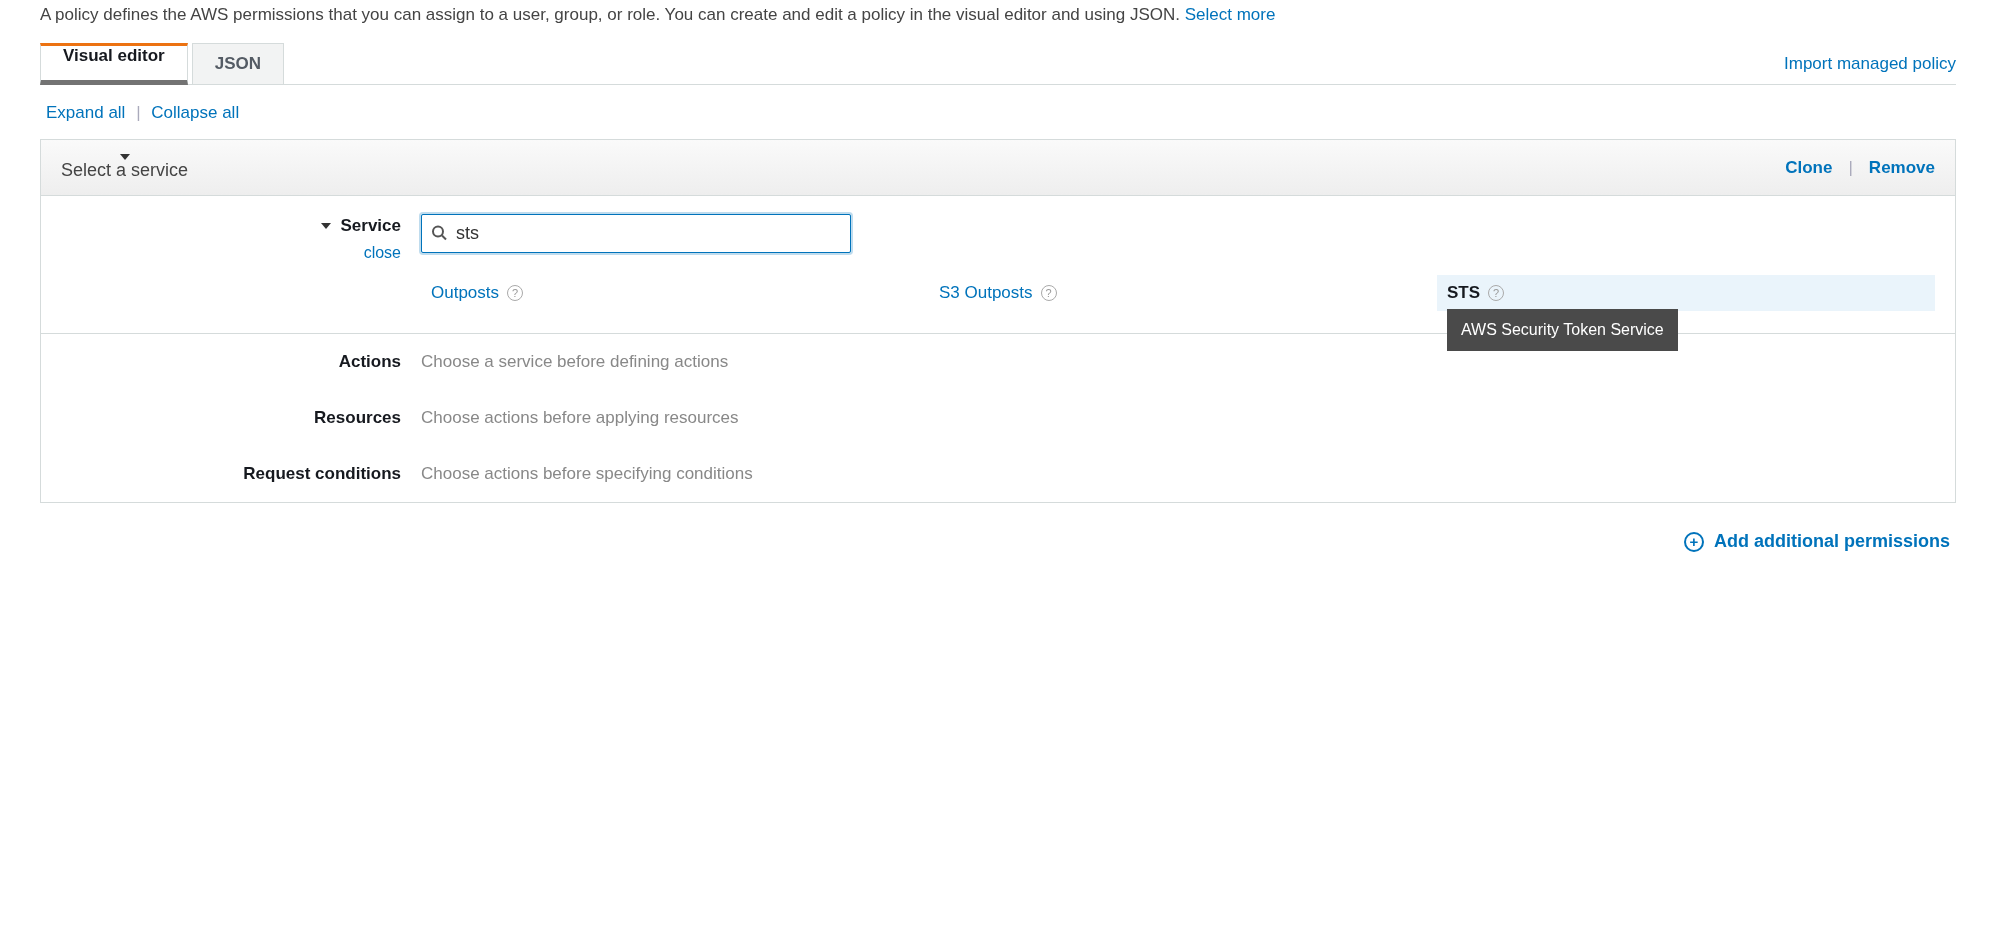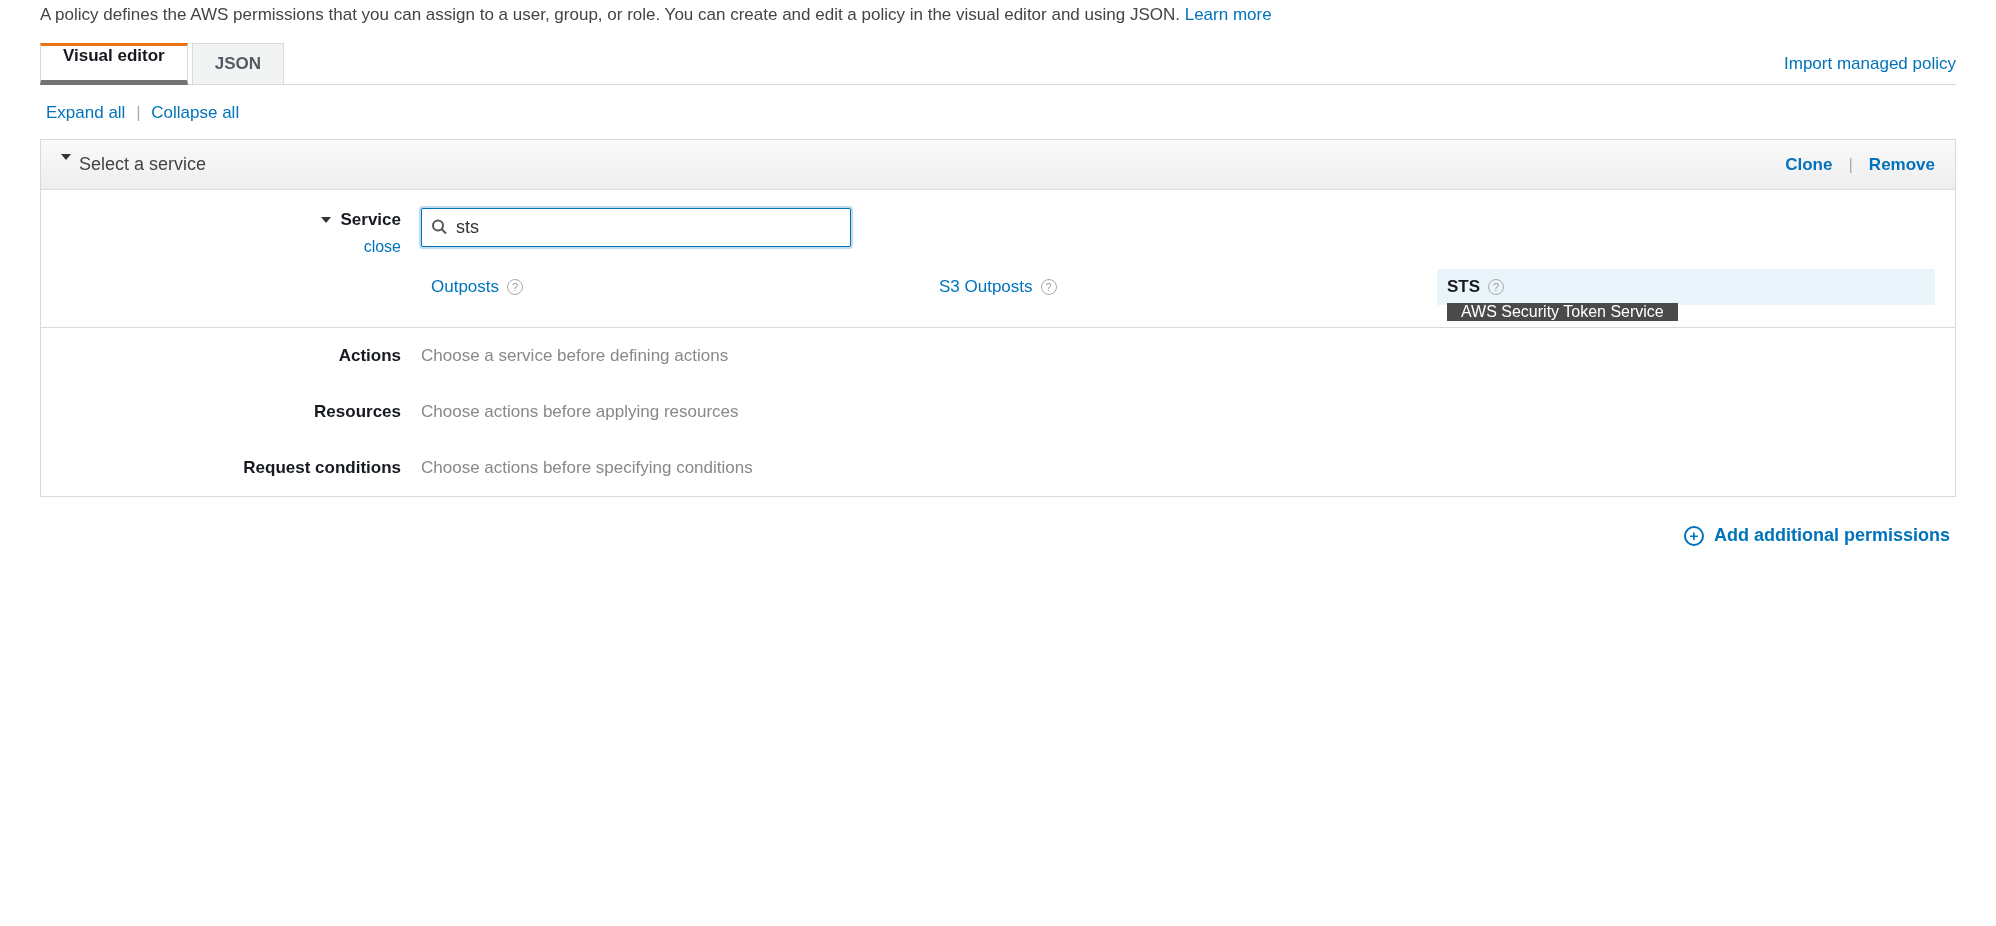--- a/index.html
+++ b/index.html
@@ -78,23 +78,25 @@
   .panel-header {
     background: linear-gradient(#fafafa, #eeeeee);
     border-bottom: 1px solid #d5dbdb;
     display: flex;
     align-items: center;
     justify-content: space-between;
     padding: 14px 20px;
   }
   .panel-header-left {
     display: flex;
-    gap: 8px;
+    align-items: center;
+    gap: 0;
     font-size: 18px;
     color: #444;
+    flex-direction: column;
   }
   .panel-header-right {
     display: flex;
     align-items: center;
     gap: 10px;
     font-size: 17px;
   }
   .caret {
     width: 0; height: 0;
     border-left: 5px solid transparent;
@@ -187,21 +189,21 @@
     align-items: center;
     justify-content: center;
   }
   .tooltip {
     position: absolute;
     top: 34px;
     left: 10px;
     background: #4a4a4a;
     color: #fff;
     font-size: 16px;
-    padding: 0 14px;
+    padding: 12px 14px;
     white-space: nowrap;
     z-index: 10;
   }
   .placeholder-text {
     color: #888;
     font-size: 17px;
   }
   .simple-row {
     display: flex;
     align-items: center;
@@ -238,21 +240,21 @@
     display: inline-flex;
     align-items: center;
     gap: 10px;
   }
 </style>
 </head>
 <body>
 
 <div class="description">
   <span>A policy defines the AWS permissions that you can assign to a user, group, or role. You can create and edit a policy in the visual editor and using JSON. </span>
-  <a class="link">Learn more</a>
+  <a class="link">Select more</a>
 </div>
 
 <div class="tabs-row">
   <div class="tabs">
     <div class="tab active">Visual editor</div>
     <div class="tab">JSON</div>
   </div>
   <div class="import-link">Import managed policy</div>
 </div>
 

